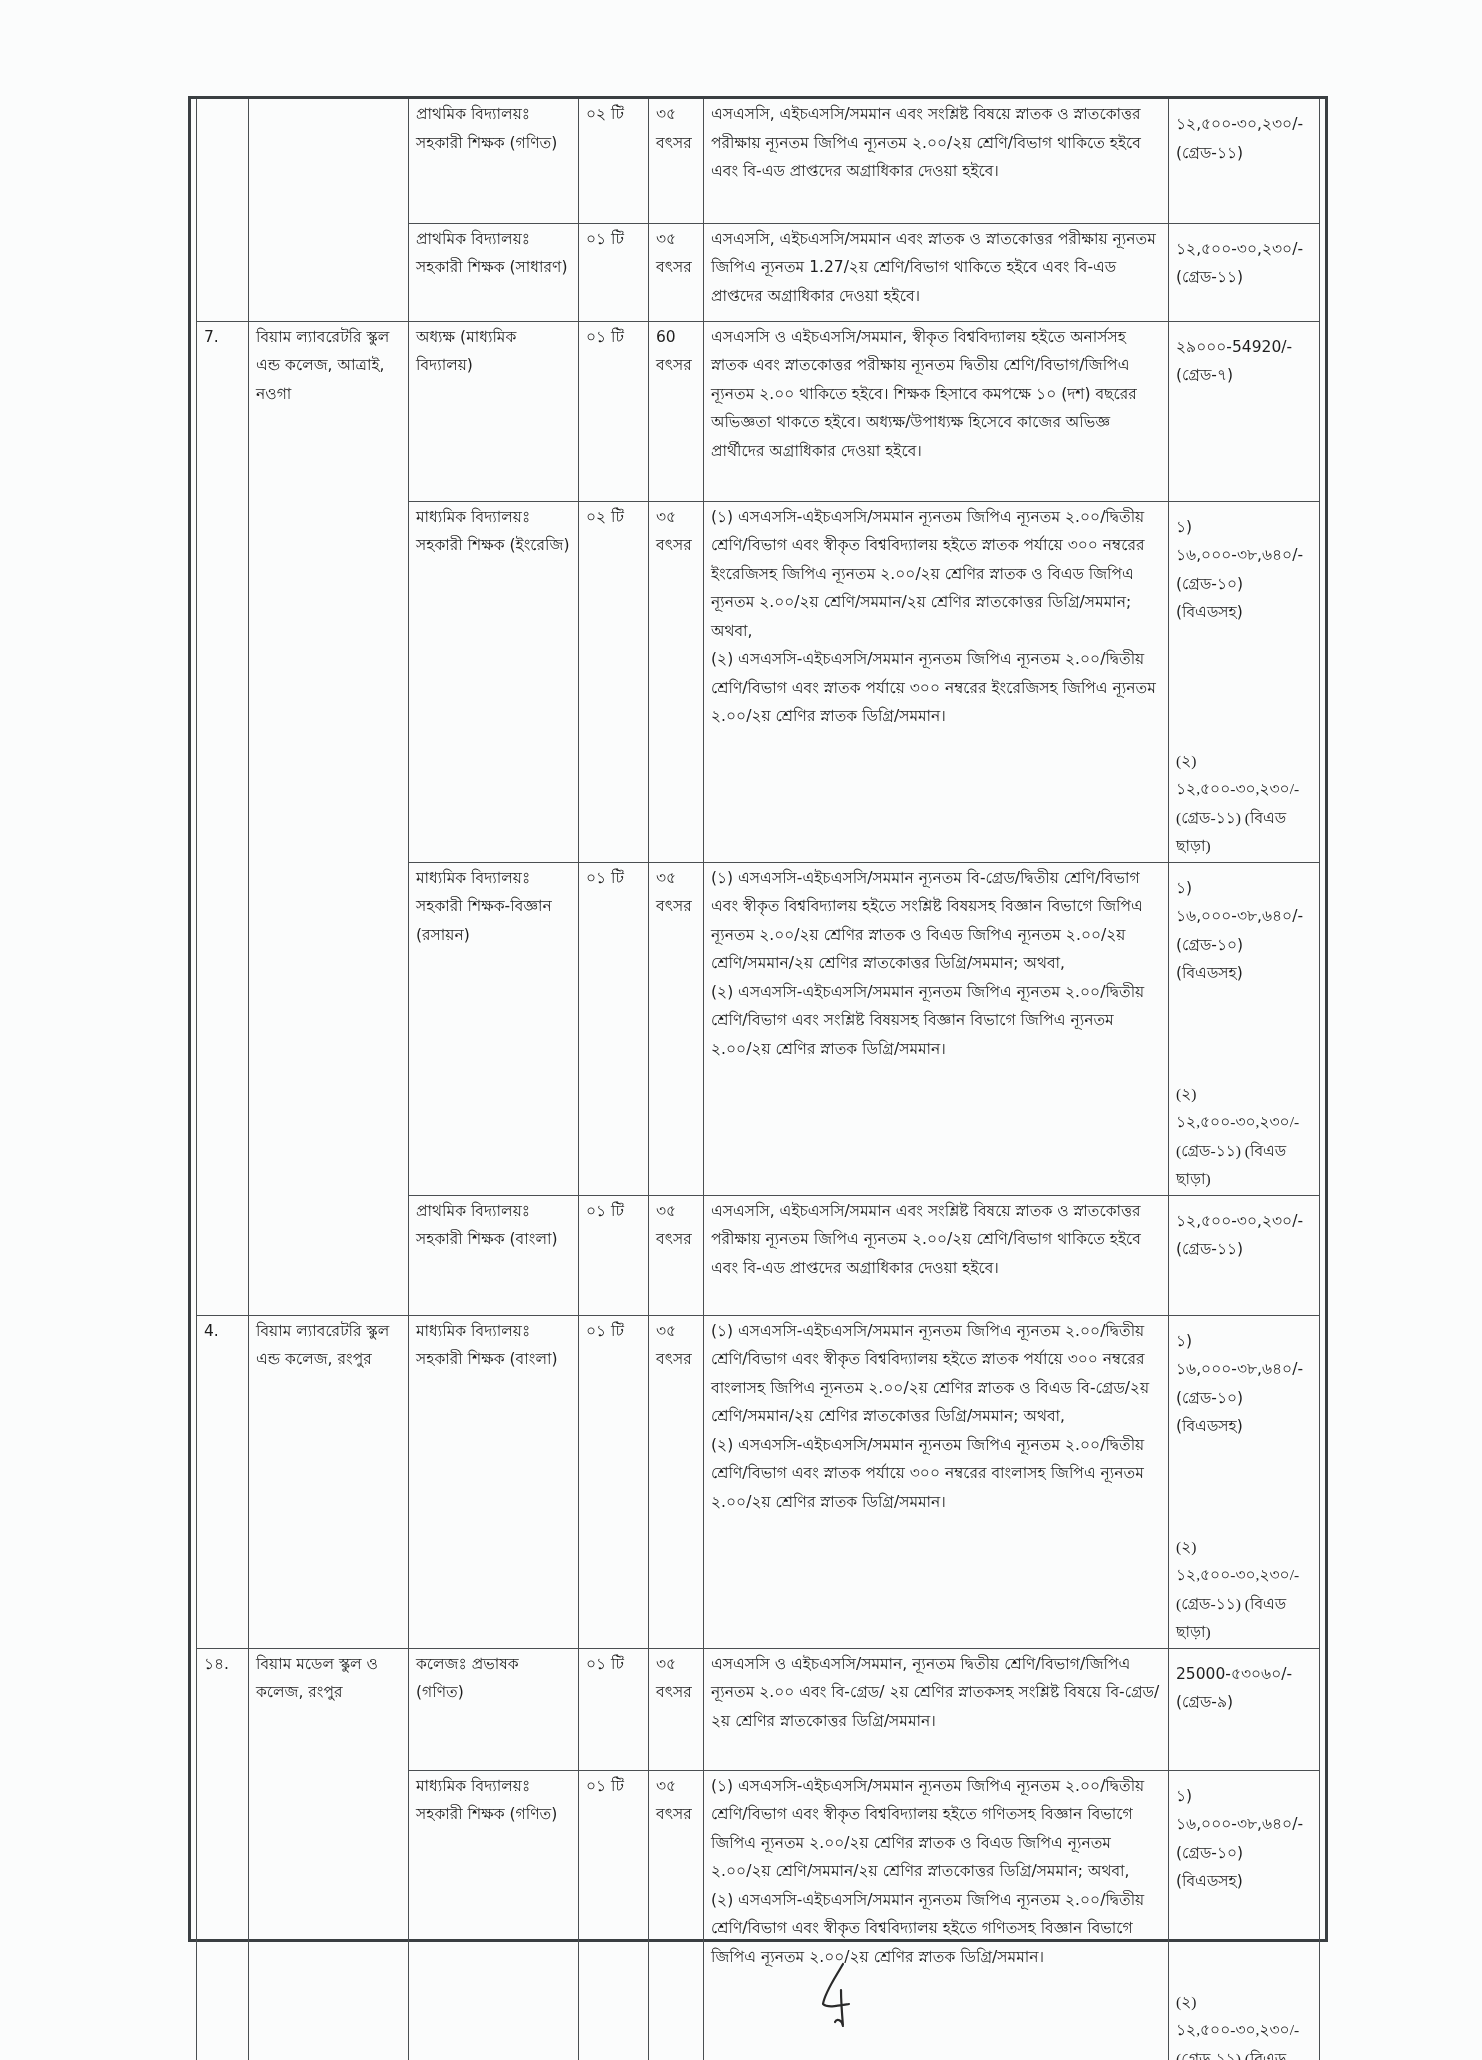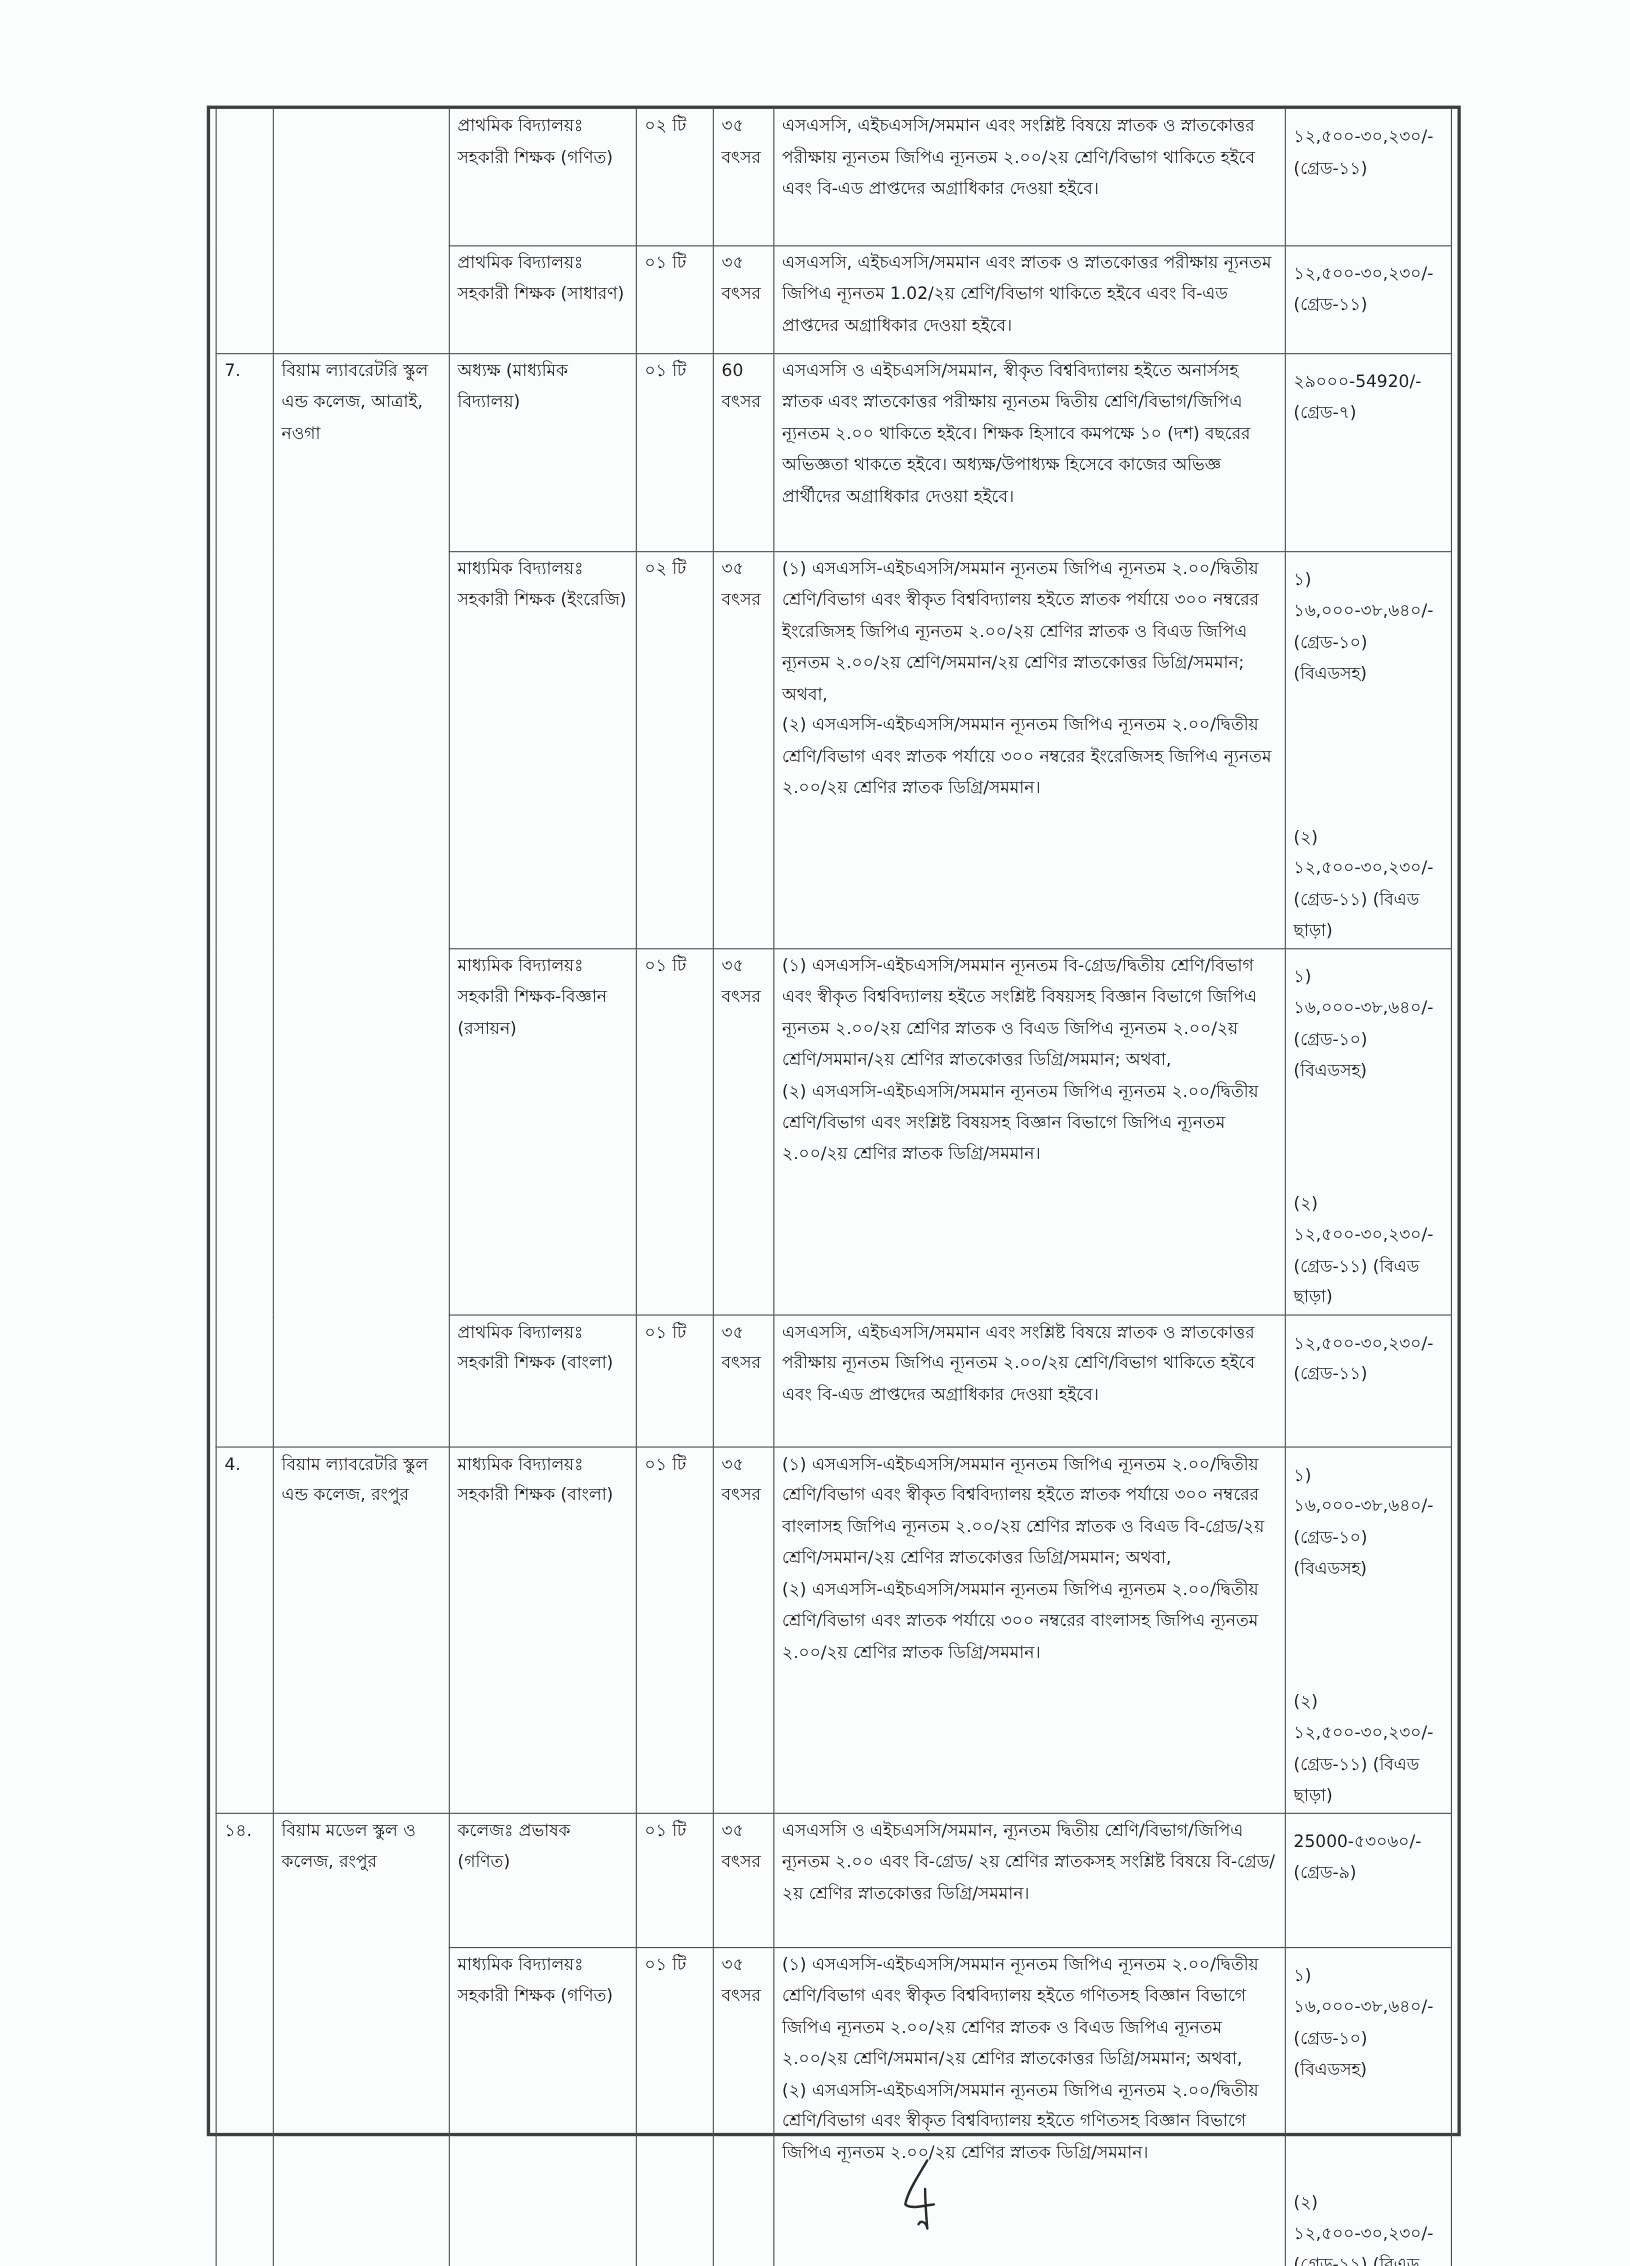--- a/index.html
+++ b/index.html
@@ -36,21 +36,21 @@
   .vacancy-table td:first-child { border-left: 1.4px solid #4a4f52; margin-left: 28px; }
   .c-sl { width: 52px; }
   .c-inst { width: 160px; }
   .c-post { width: 170px; }
   .c-count { width: 70px; }
   .c-age { width: 55px; }
   .c-qual { width: 465px; }
   .c-pay { width: auto; }
   .qual-line { display: block; }
   .pay-block { display: block; margin-top: 10px; }
-  .pay-second { margin-top: 0; }
+  .pay-second { margin-top: 0; font-family: Liberation Serif, serif; }
   .spacer { display: block; }
   .page-number {
     position: absolute;
     left: 815px; top: 1960px;
     width: 50px; height: 70px;
   }
   .page-number svg { width: 50px; height: 70px; }
 </style>
 </head>
 <body>
@@ -80,21 +80,21 @@
         <td>
             <span class="pay-block">১২,৫০০-৩০,২৩০/- (গ্রেড-১১)</span>
           </td>
       </tr>
 
       <tr style="height:98px">
         <td>প্রাথমিক বিদ্যালয়ঃ সহকারী শিক্ষক (সাধারণ)</td>
         <td>০১ টি</td>
         <td>৩৫ বৎসর</td>
         <td>
-            <span class="qual-line">এসএসসি, এইচএসসি/সমমান এবং স্নাতক ও স্নাতকোত্তর পরীক্ষায় ন্যূনতম জিপিএ ন্যূনতম 1.02/২য় শ্রেণি/বিভাগ থাকিতে হইবে এবং বি-এড প্রাপ্তদের অগ্রাধিকার দেওয়া হইবে।</span>
+            <span class="qual-line">এসএসসি, এইচএসসি/সমমান এবং স্নাতক ও স্নাতকোত্তর পরীক্ষায় ন্যূনতম জিপিএ ন্যূনতম 1.27/২য় শ্রেণি/বিভাগ থাকিতে হইবে এবং বি-এড প্রাপ্তদের অগ্রাধিকার দেওয়া হইবে।</span>
           </td>
         <td>
             <span class="pay-block">১২,৫০০-৩০,২৩০/- (গ্রেড-১১)</span>
           </td>
       </tr>
 
       <tr style="height:180px">
         <td rowspan="4">7.</td>
         <td rowspan="4">বিয়াম ল্যাবরেটরি স্কুল এন্ড কলেজ, আত্রাই, নওগা</td>
         <td>অধ্যক্ষ (মাধ্যমিক বিদ্যালয়)</td>

